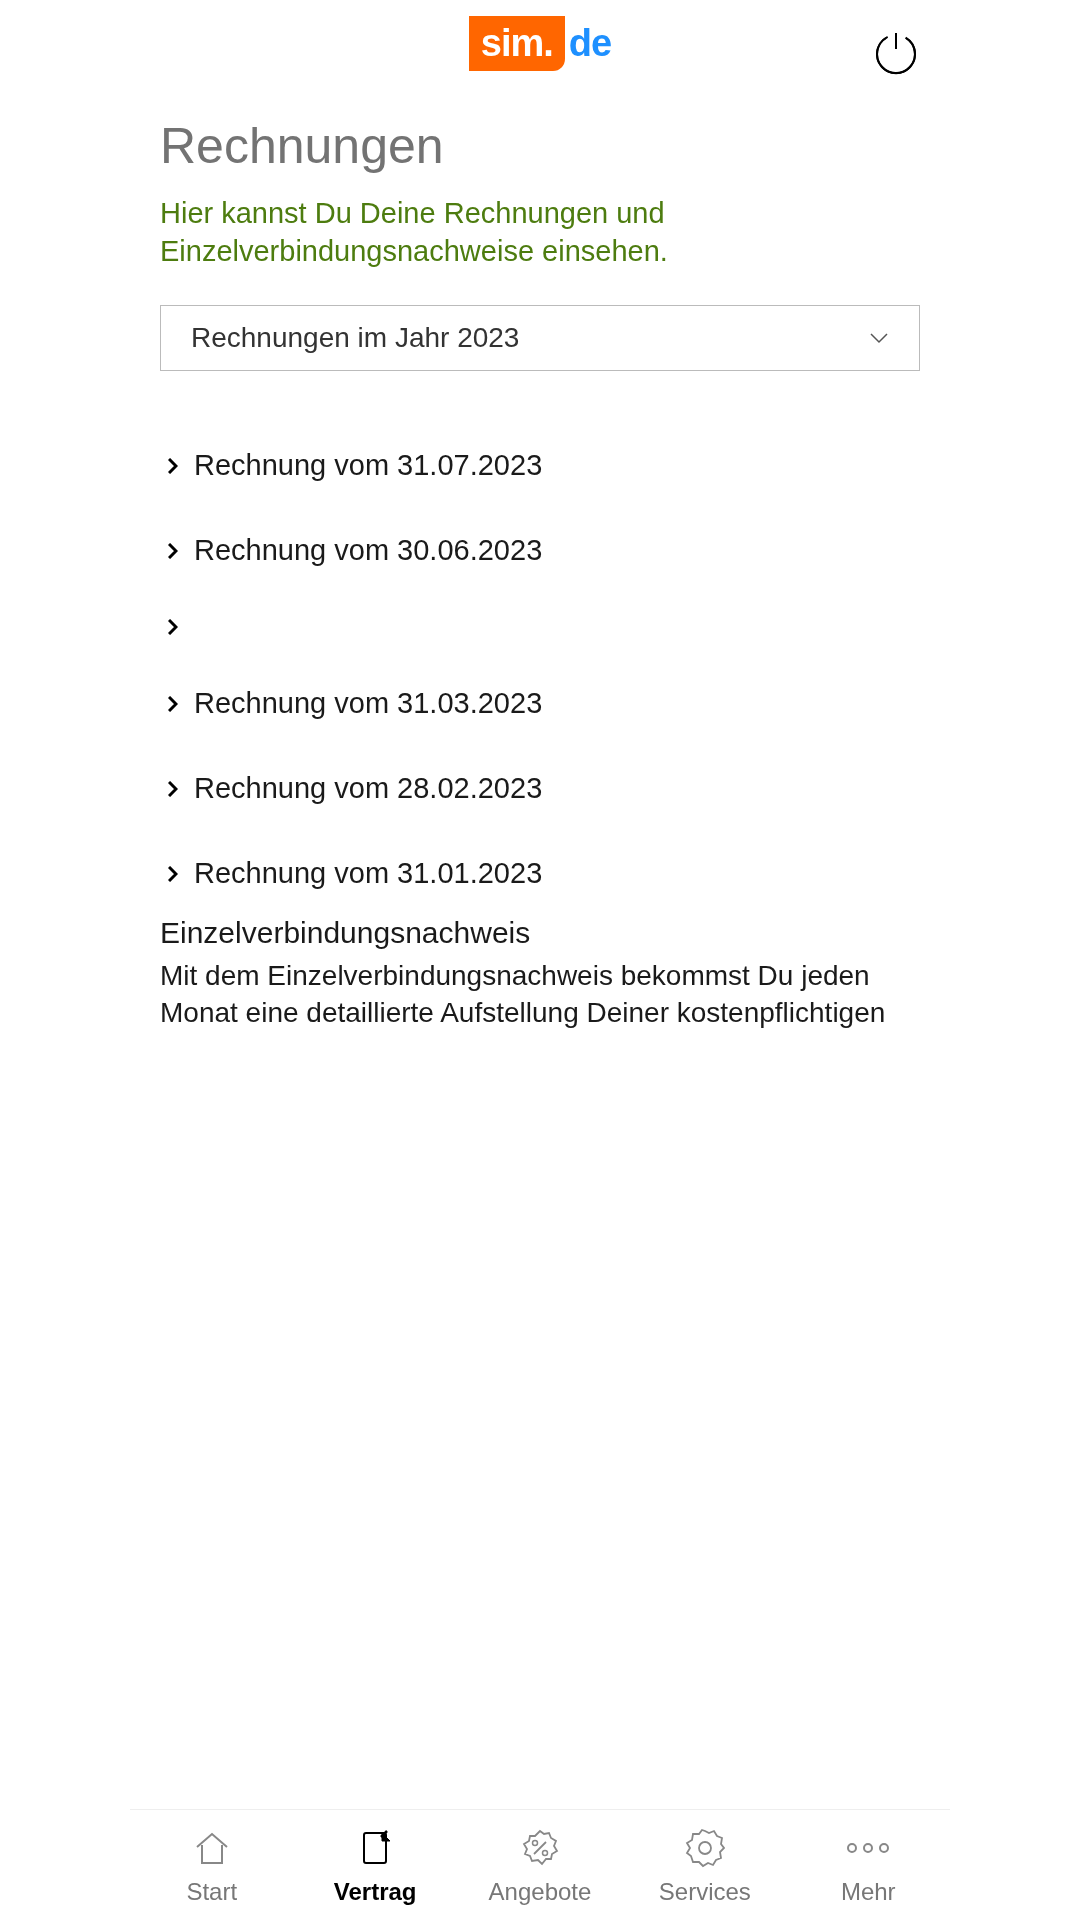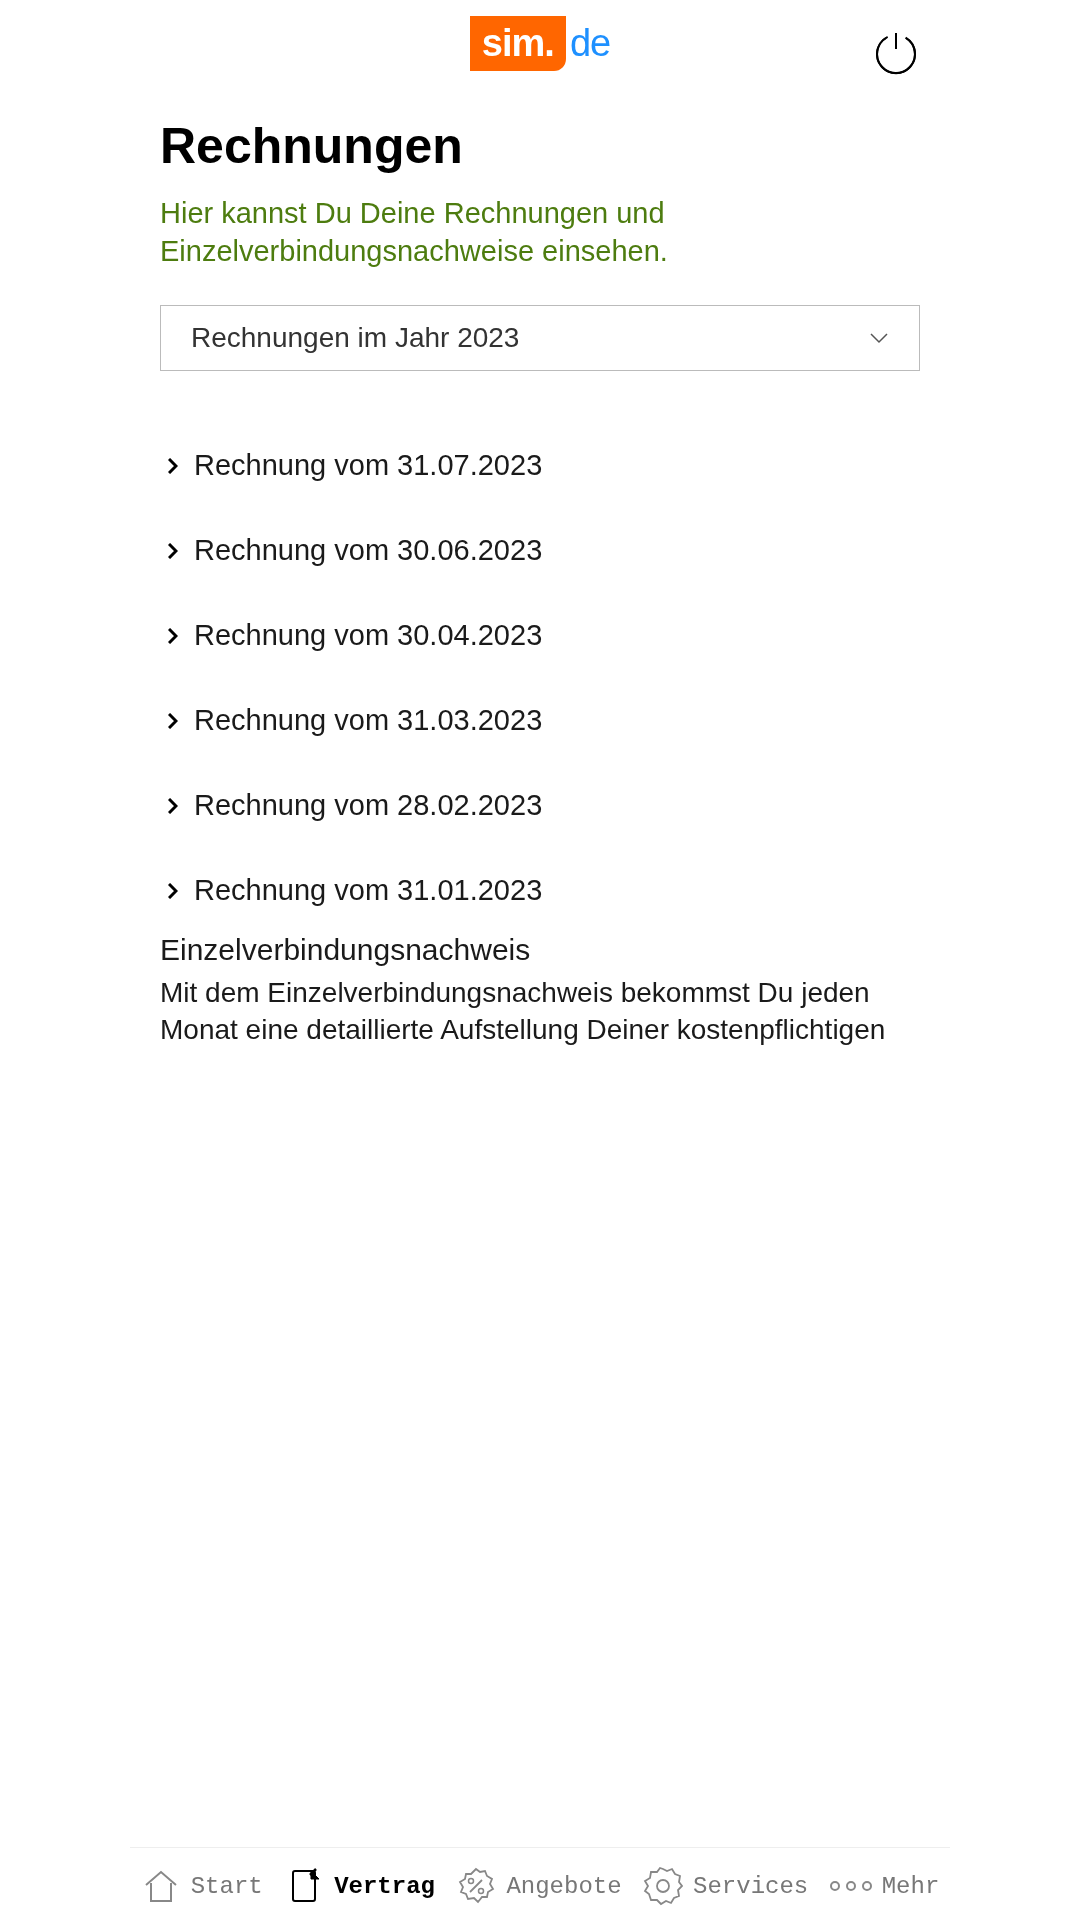--- a/index.html
+++ b/index.html
@@ -34,21 +34,21 @@
       color: white;
       font-weight: 800;
       font-size: 38px;
       padding: 6px 12px;
       border-bottom-right-radius: 12px;
       letter-spacing: -1px;
     }
     
     .logo-de {
       color: #1e90ff;
-      font-weight: 400;
+      font-weight: 700;
       font-size: 38px;
       margin-left: 4px;
       letter-spacing: -1px;
     }
     
     .power-button {
       position: absolute;
       right: 30px;
       top: 28px;
       width: 48px;
@@ -57,23 +57,23 @@
       align-items: center;
       justify-content: center;
       cursor: pointer;
     }
     
     .content {
       padding: 30px 30px 120px 30px;
     }
     
     .page-title {
-      color: #000000;
+      color: #737373;
       font-size: 50px;
-      font-weight: 700;
+      font-weight: 400;
       margin-bottom: 20px;
     }
     
     .page-subtitle {
       font-size: 29px;
       color: #4d7c0f;
       margin-bottom: 35px;
       line-height: 1.3;
     }
     
@@ -138,26 +138,25 @@
       background: white;
       display: flex;
       justify-content: space-around;
       align-items: center;
       padding: 18px 0 14px 0;
       border-top: 1px solid #eee;
     }
     
     .nav-item {
       display: flex;
-      flex-direction: row;
+      flex-direction: column;
       align-items: center;
       gap: 10px;
       cursor: pointer;
       min-width: 100px;
-      font-family: Liberation Mono, monospace;
     }
     
     .nav-icon {
       width: 40px;
       height: 40px;
       display: flex;
       align-items: center;
       justify-content: center;
     }
     
@@ -228,21 +227,20 @@
     <li class="invoice-item">
       <svg class="chevron-right" width="10" height="16" viewBox="0 0 10 16">
           <path d="M1 1 L8 8 L1 15" stroke="#000" stroke-width="3" fill="none"></path>
         </svg>
       <span class="invoice-label">Rechnung vom 30.06.2023</span>
     </li>
     <li class="invoice-item">
       <svg class="chevron-right" width="10" height="16" viewBox="0 0 10 16">
           <path d="M1 1 L8 8 L1 15" stroke="#000" stroke-width="3" fill="none"></path>
         </svg>
-      <span class="invoice-label">Rechnung vom 30.04.2023</span>
     </li>
     <li class="invoice-item">
       <svg class="chevron-right" width="10" height="16" viewBox="0 0 10 16">
           <path d="M1 1 L8 8 L1 15" stroke="#000" stroke-width="3" fill="none"></path>
         </svg>
       <span class="invoice-label">Rechnung vom 31.03.2023</span>
     </li>
     <li class="invoice-item">
       <svg class="chevron-right" width="10" height="16" viewBox="0 0 10 16">
           <path d="M1 1 L8 8 L1 15" stroke="#000" stroke-width="3" fill="none"></path>

